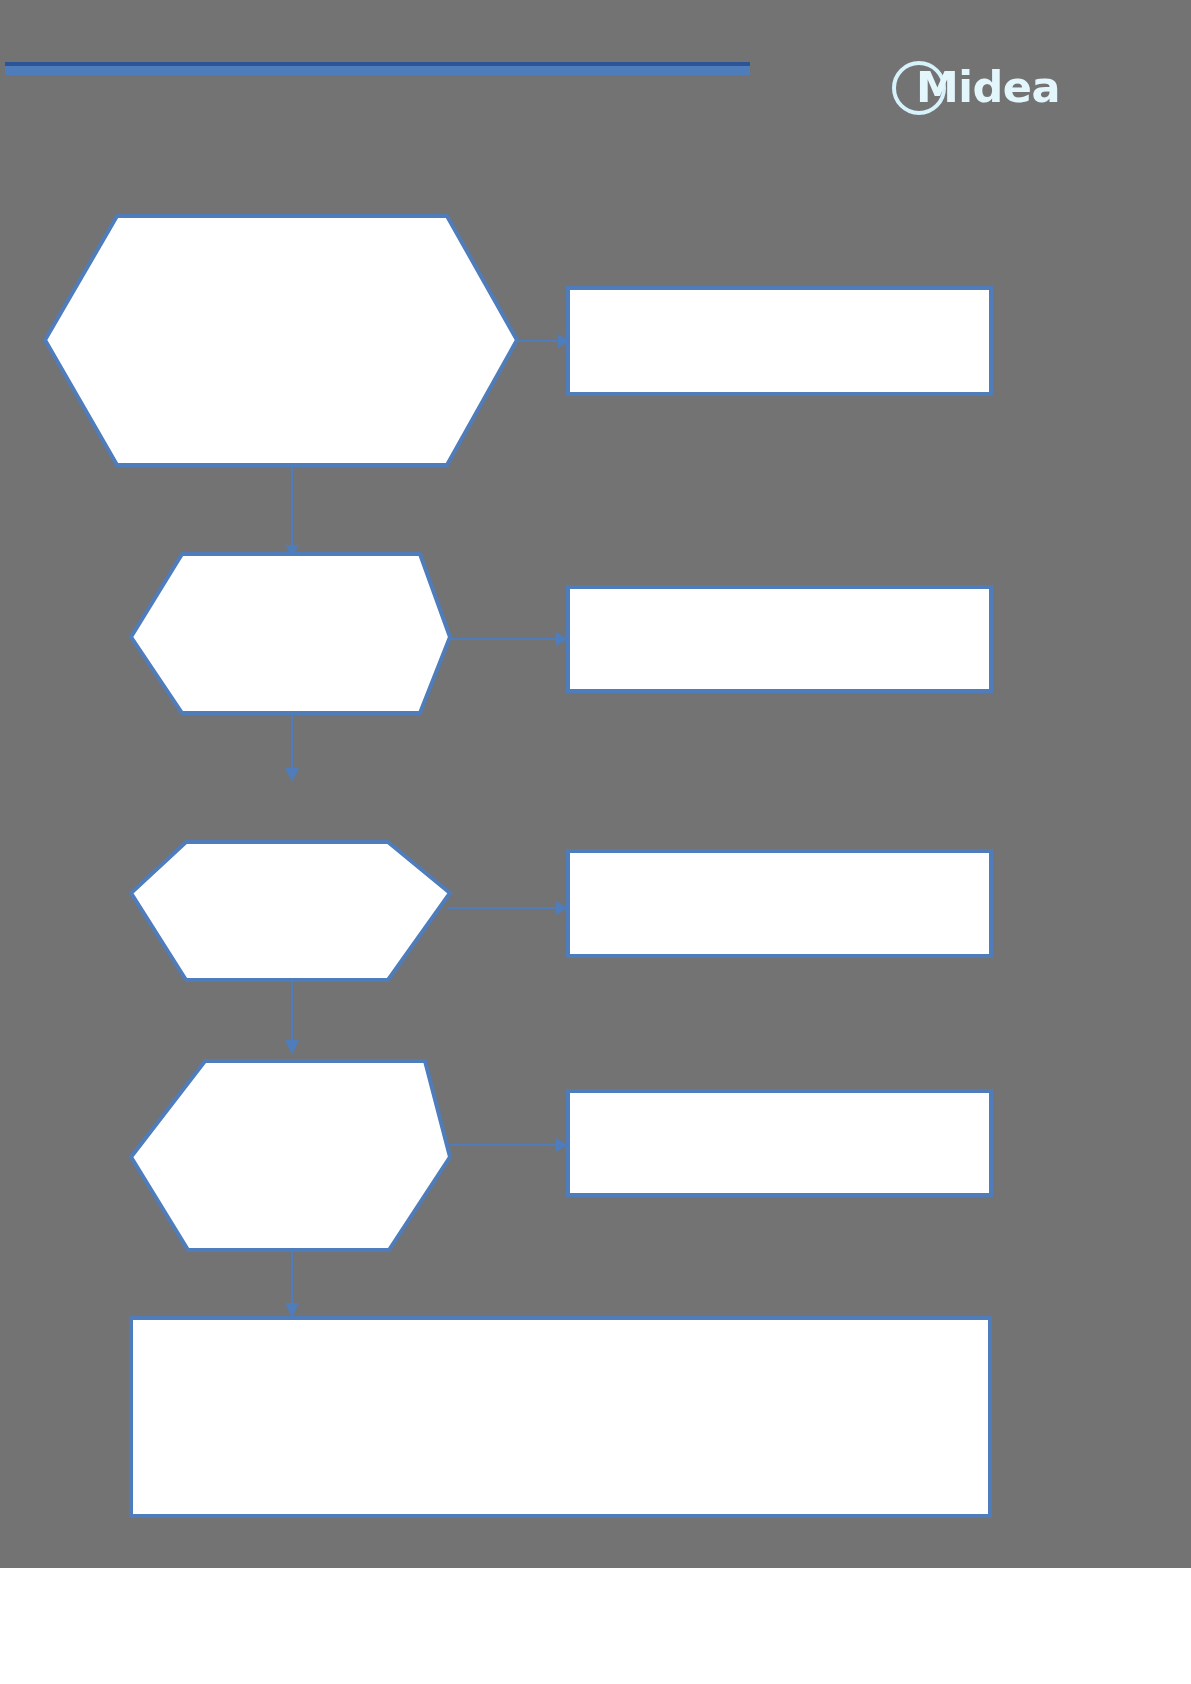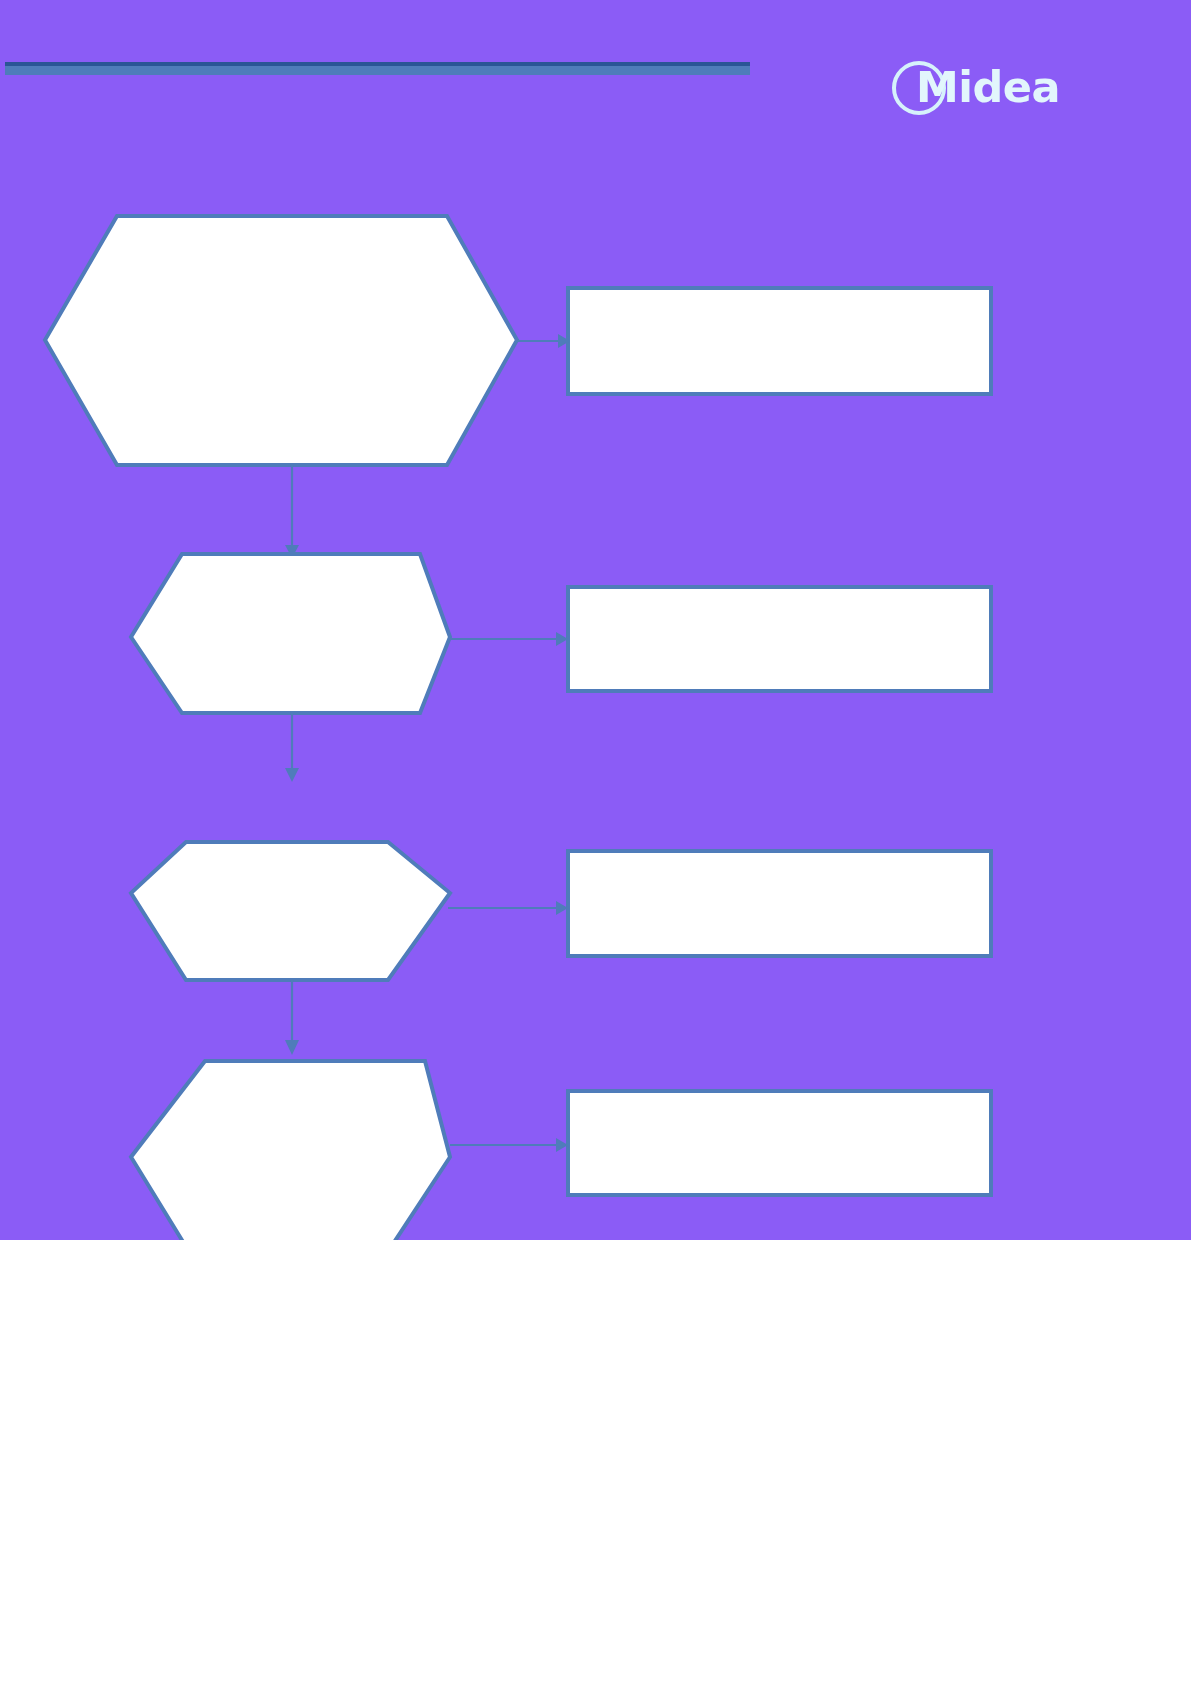--- a/index.html
+++ b/index.html
@@ -8,22 +8,22 @@
     padding: 0;
     background: #ffffff;
   }
   body {
     font-family: "Liberation Sans", sans-serif;
     -webkit-font-smoothing: antialiased;
   }
   #page {
     position: relative;
     width: 1191px;
-    height: 1240px;
-    background: #8b5cf6;
+    height: 1568px;
+    background: #737373;
     overflow: hidden;
   }
 
   
   #header-rule {
     position: absolute;
     left: 5px;
     top: 62px;
     width: 745px;
     height: 13px;

